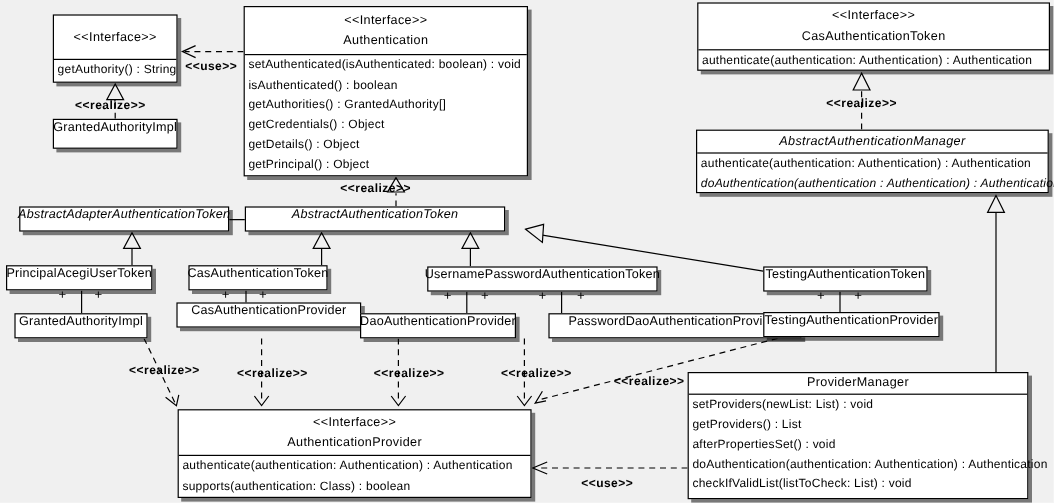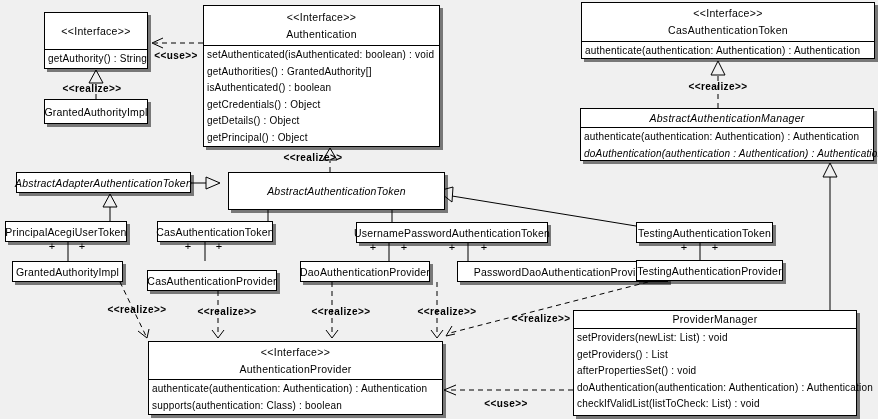--- a/index.html
+++ b/index.html
@@ -7,21 +7,21 @@
     position:relative;width:878px;height:419px;overflow:hidden;
     background:#f0f0f0;font-family:"Liberation Sans",sans-serif;color:#000;
   }
   #connectors{position:absolute;left:0;top:0;}
   .box{position:absolute;background:#fff;border:1px solid #000;
        box-shadow:3px 3px 0 rgba(0,0,0,.5);box-sizing:border-box;}
   .title{display:flex;flex-direction:column;justify-content:center;text-align:center;}
   .stereo,.cname{font-size:10.5px;line-height:17px;letter-spacing:.3px;white-space:nowrap;}
   .methods{border-top:1px solid #000;padding-top:1px;}
   .m{font-size:10px;line-height:16.5px;white-space:nowrap;padding-left:3px;letter-spacing:.2px;}
-  .nbox{display:flex;align-items:center;justify-content:center;}
+  .nbox{display:flex;align-items:flex-start;justify-content:center;}
   .cname1{font-size:10.5px;letter-spacing:.2px;white-space:nowrap;}
   .it{font-style:italic;}
   .lbl{position:absolute;font-size:10px;letter-spacing:.4px;white-space:nowrap;
        transform:translateX(-50%);font-weight:bold;}
   .plus{position:absolute;font-size:11px;transform:translateX(-50%);}
 </style>
 </head>
 <body>
 
 <div id="canvas">
@@ -91,22 +91,22 @@
     <div class="cname1">GrantedAuthorityImpl</div>
   </div>
 
   <div class="box" style="left:203px;top:5px;width:237px;height:142px">
     <div class="title" style="height:39px">
       <div class="stereo">&lt;&lt;Interface&gt;&gt;</div>
       <div class="cname">Authentication</div>
     </div>
     <div class="methods">
       <div class="m">setAuthenticated(isAuthenticated: boolean) : void</div>
+      <div class="m">isAuthenticated() : boolean</div>
       <div class="m">getAuthorities() : GrantedAuthority[]</div>
-      <div class="m">isAuthenticated() : boolean</div>
       <div class="m">getCredentials() : Object</div>
       <div class="m">getDetails() : Object</div>
       <div class="m">getPrincipal() : Object</div>
     </div>
   </div>
 
   <div class="box" style="left:581px;top:2px;width:294px;height:57px">
     <div class="title" style="height:38px">
       <div class="stereo">&lt;&lt;Interface&gt;&gt;</div>
       <div class="cname">CasAuthenticationToken</div>
@@ -123,41 +123,41 @@
     <div class="methods">
       <div class="m">authenticate(authentication: Authentication) : Authentication</div>
       <div class="m it">doAuthentication(authentication : Authentication) : Authentication</div>
     </div>
   </div>
 
   <div class="box nbox" style="left:16px;top:172px;width:175px;height:21px">
     <div class="cname1 it">AbstractAdapterAuthenticationToken</div>
   </div>
 
-  <div class="box nbox" style="left:228px;top:172px;width:217px;height:38px">
+  <div class="box nbox" style="left:204px;top:172px;width:217px;height:21px">
     <div class="cname1 it">AbstractAuthenticationToken</div>
   </div>
 
   <div class="box nbox" style="left:5px;top:221px;width:122px;height:21px">
     <div class="cname1">PrincipalAcegiUserToken</div>
   </div>
   <div class="box nbox" style="left:157px;top:221px;width:116px;height:21px">
     <div class="cname1">CasAuthenticationToken</div>
   </div>
   <div class="box nbox" style="left:356px;top:222px;width:192px;height:21px">
     <div class="cname1">UsernamePasswordAuthenticationToken</div>
   </div>
   <div class="box nbox" style="left:636px;top:222px;width:137px;height:21px">
     <div class="cname1">TestingAuthenticationToken</div>
   </div>
 
   <div class="box nbox" style="left:12px;top:261px;width:111px;height:21px">
     <div class="cname1">GrantedAuthorityImpl</div>
   </div>
-  <div class="box nbox" style="left:147px;top:270px;width:130px;height:21px">
+  <div class="box nbox" style="left:147px;top:252px;width:154px;height:21px">
     <div class="cname1">CasAuthenticationProvider</div>
   </div>
   <div class="box nbox" style="left:300px;top:261px;width:130px;height:21px">
     <div class="cname1">DaoAuthenticationProvider</div>
   </div>
   <div class="box nbox" style="left:457px;top:261px;width:211px;height:21px">
     <div class="cname1">PasswordDaoAuthenticationProvider</div>
   </div>
   <div class="box nbox" style="left:636px;top:260px;width:147px;height:21px">
     <div class="cname1">TestingAuthenticationProvider</div>

